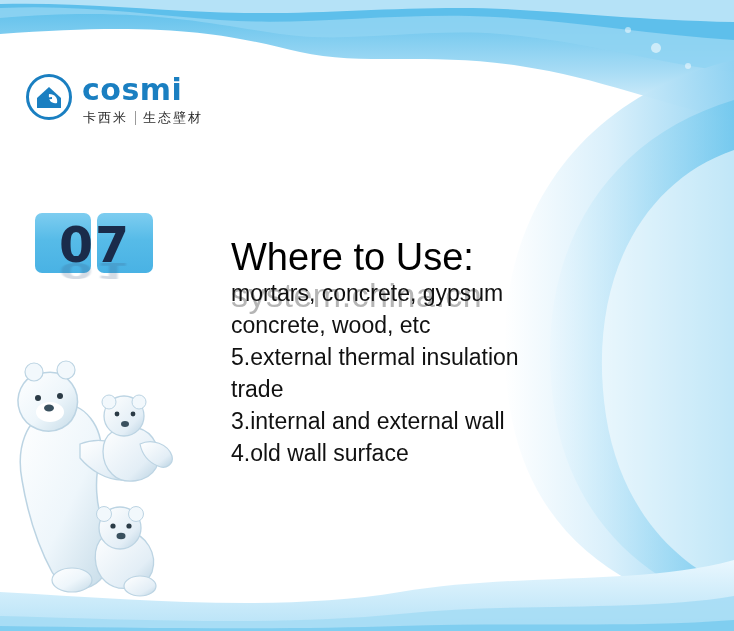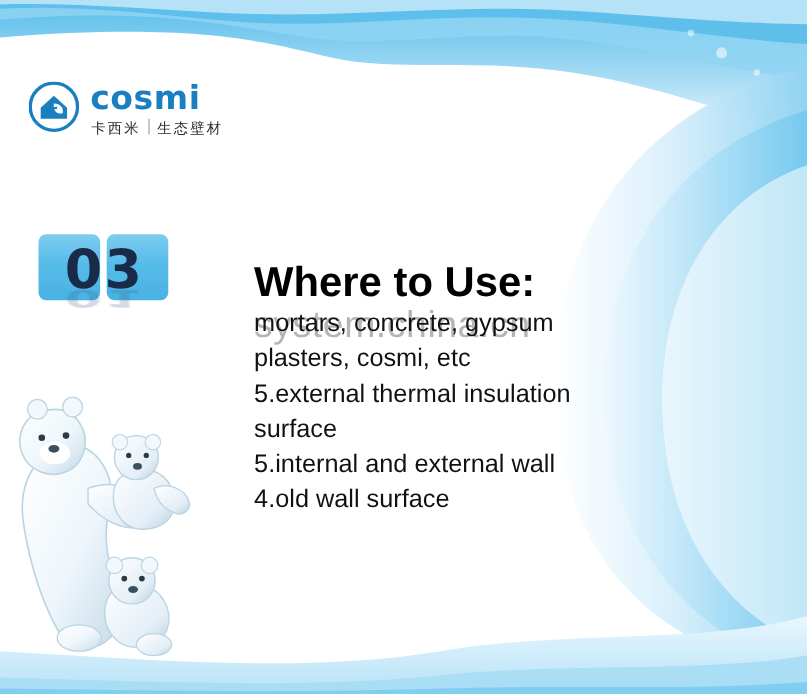--- a/index.html
+++ b/index.html
@@ -45,20 +45,21 @@
     font-weight: bold;
     letter-spacing: 0.5px;
     color: #1a7fc1;
     font-family: "DejaVu Sans", sans-serif;
   }
   .logo-sub {
     position: absolute;
     left: 57px;
     top: 36px;
     display: flex;
+    align-items: center;
     height: 20px;
   }
   .logo-sub-cn {
     font-size: 13px;
     color: #2b2b2b;
     letter-spacing: 2px;
     font-family: "DejaVu Sans", sans-serif;
   }
   .logo-sub-divider {
     width: 1px;
@@ -115,21 +116,20 @@
   
   .headline {
     position: absolute;
     left: 231px;
     top: 236px;
     font-size: 38px;
     color: #000000;
     font-family: "Liberation Sans", sans-serif;
     letter-spacing: 0px;
     white-space: nowrap;
-    font-weight: bold;
   }
   
   .body-text {
     position: absolute;
     left: 231px;
     top: 277px;
     width: 470px;
     font-size: 23px;
     line-height: 32px;
     color: #111111;
@@ -219,34 +219,34 @@
     <div class="logo-sub">
       <span class="logo-sub-cn">卡西米</span>
       <span class="logo-sub-divider"></span>
       <span class="logo-sub-cn">生态壁材</span>
     </div>
   </div>
 
   <div class="badge">
     <div class="badge-tile left"></div>
     <div class="badge-tile right"></div>
-    <div class="badge-num">03</div>
+    <div class="badge-num">07</div>
     <div class="badge-reflect">01</div>
   </div>
 
   <div class="headline">Where to Use:</div>
 
   <div class="watermark">system.china.cn</div>
 
   <div class="body-text">
     <div>mortars, concrete, gypsum</div>
-    <div>plasters, cosmi, etc</div>
+    <div>concrete, wood, etc</div>
     <div>5.external thermal insulation</div>
-    <div>surface</div>
-    <div>5.internal and external wall</div>
+    <div>trade</div>
+    <div>3.internal and external wall</div>
     <div>4.old wall surface</div>
   </div>
 
   <svg class="bears" viewBox="0 0 205 265">
     <defs>
       <linearGradient id="furA" x1="0" y1="0" x2="1" y2="1">
         <stop offset="0%" stop-color="#ffffff"></stop>
         <stop offset="55%" stop-color="#eef6fb"></stop>
         <stop offset="100%" stop-color="#c5dbe8"></stop>
       </linearGradient>

